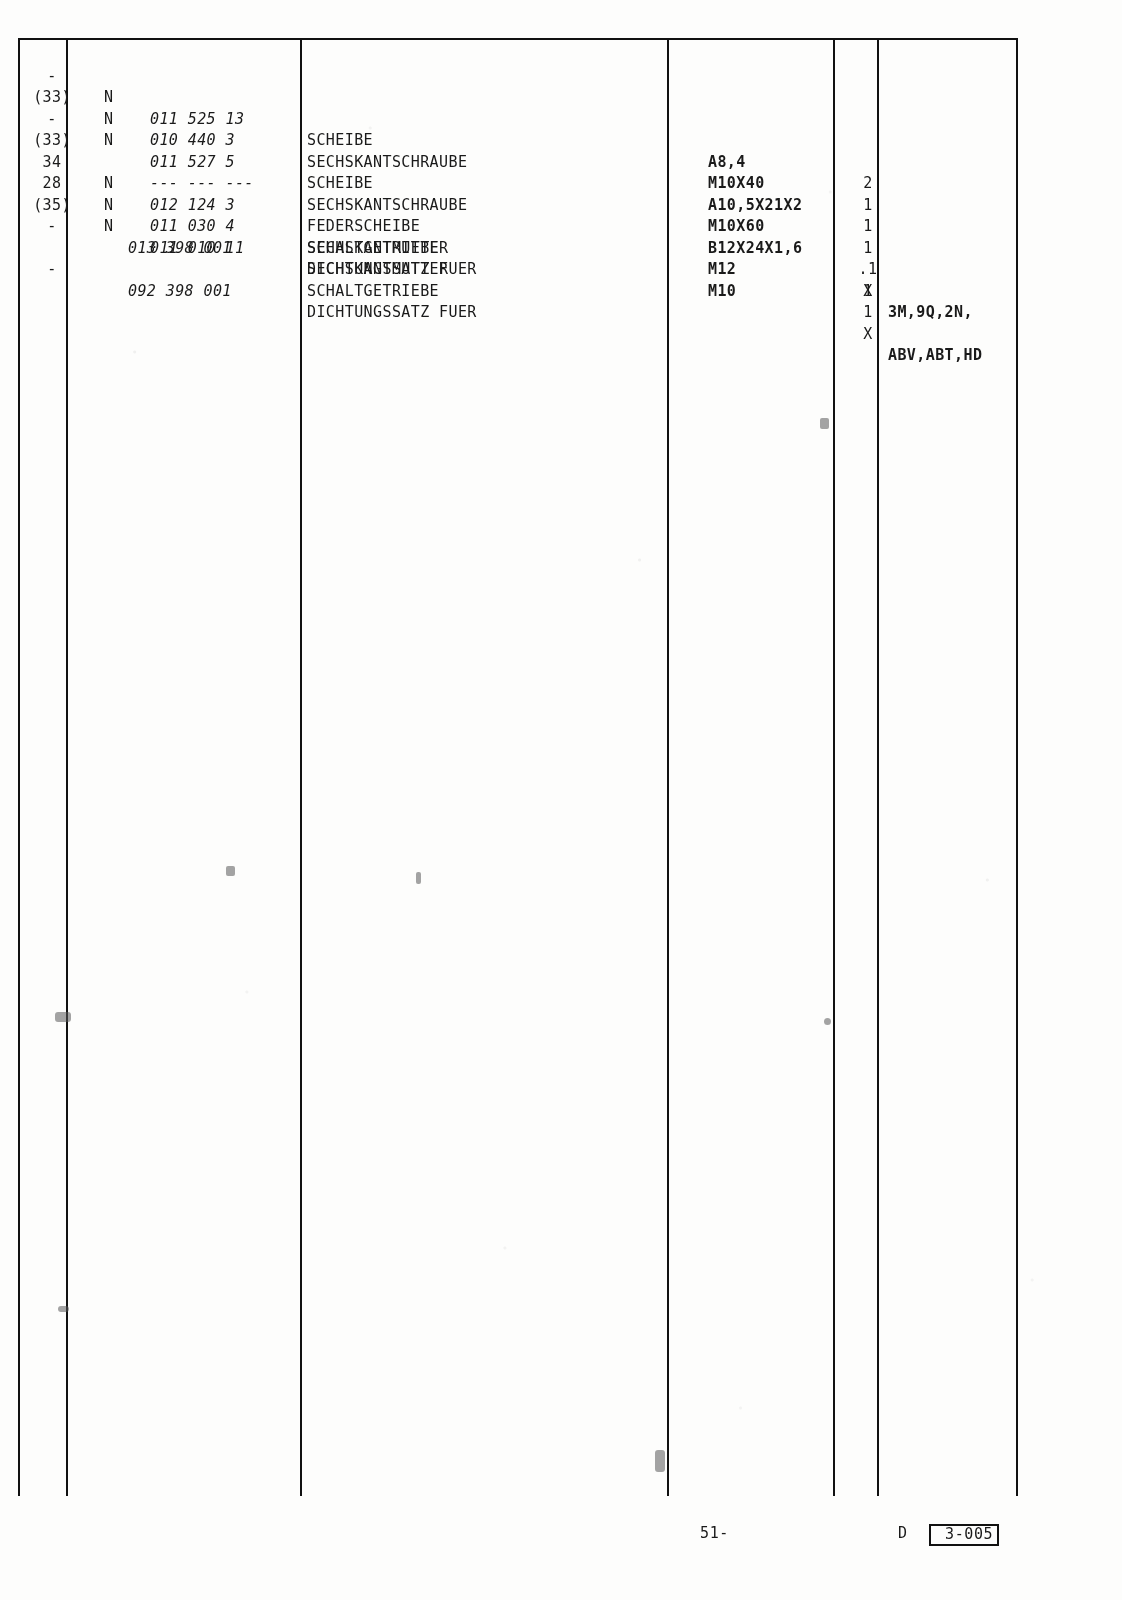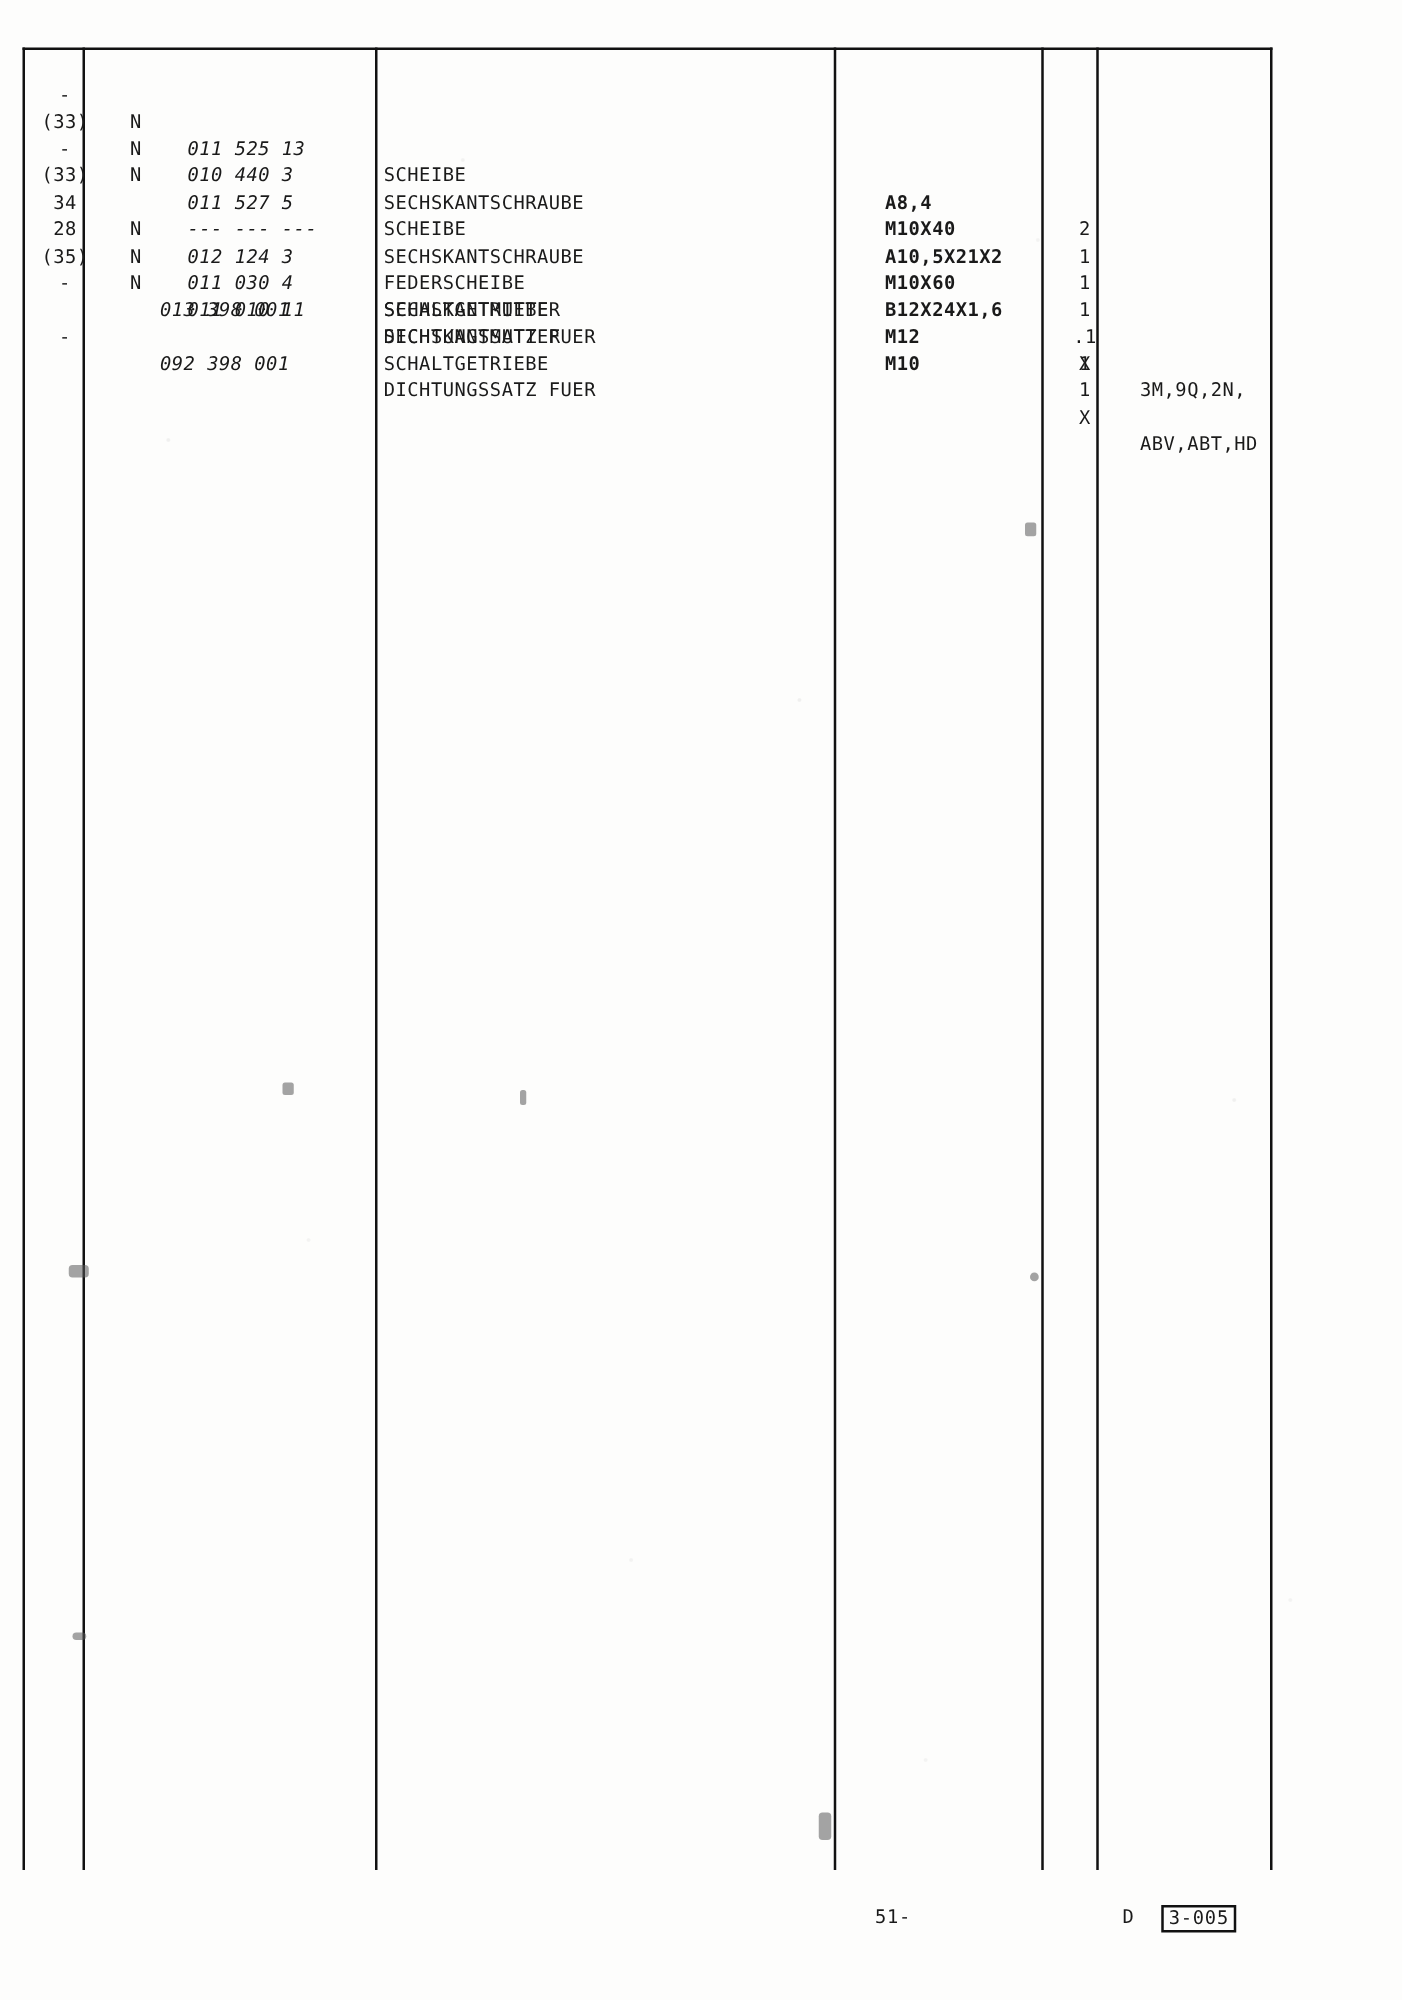--- a/index.html
+++ b/index.html
@@ -93,21 +93,22 @@
     font-weight: bold;
   }
   .c-qty {
     position: absolute;
     left: 855px;
     width: 26px;
     text-align: center;
   }
   .c-note {
     position: absolute;
-    left: 912px;
+    left: 888px;
+    font-weight: bold;
   }
 
   
   #footer {
     position: absolute;
     left: 0;
     top: 1524px;
     width: 1122px;
     font-size: 15px;
     letter-spacing: 0.6px;
@@ -117,21 +118,21 @@
     left: 700px;
   }
   .f-lang {
     position: absolute;
     left: 898px;
   }
   .f-code {
     position: absolute;
     left: 929px;
     border: 2px solid #111;
-    padding: 0 4px 1px 4px;
+    padding: 0 4px 1px 14px;
     line-height: 17px;
   }
 
   
   .speck {
     position: absolute;
     background: #5a5a5a;
     border-radius: 50%;
     opacity: 0.55;
   }

